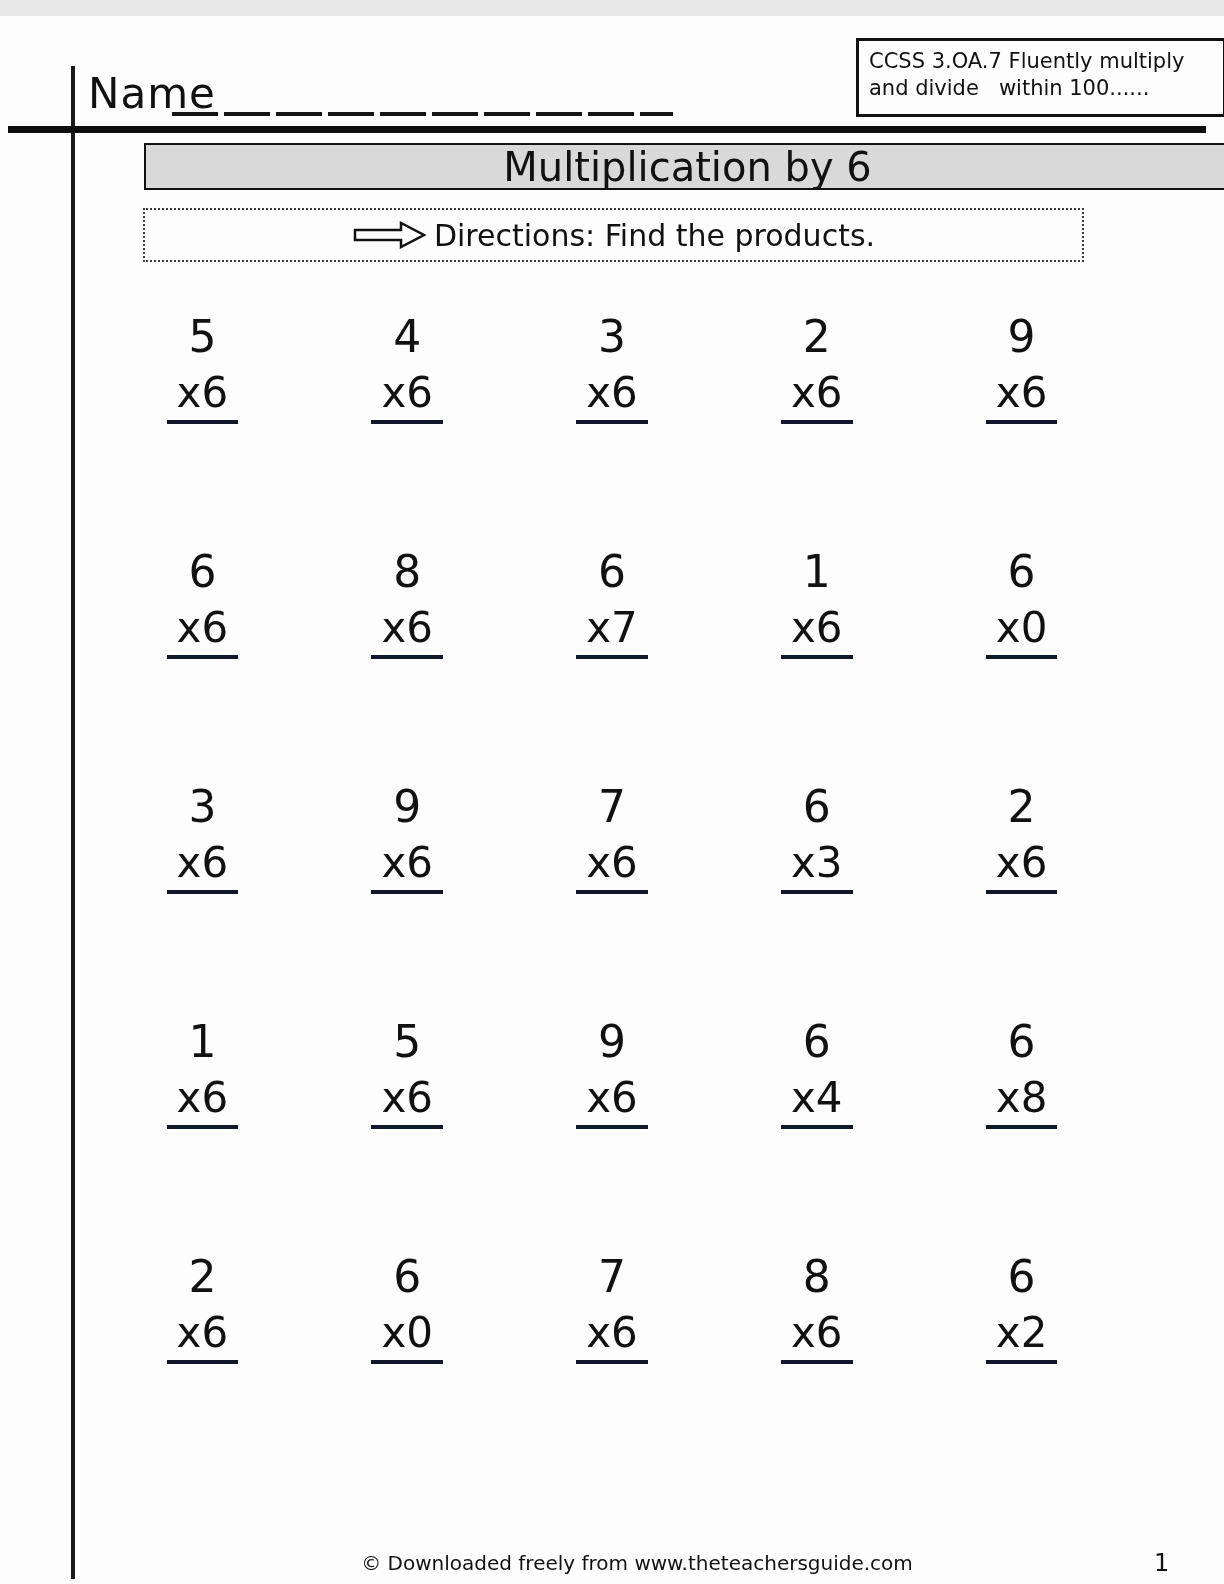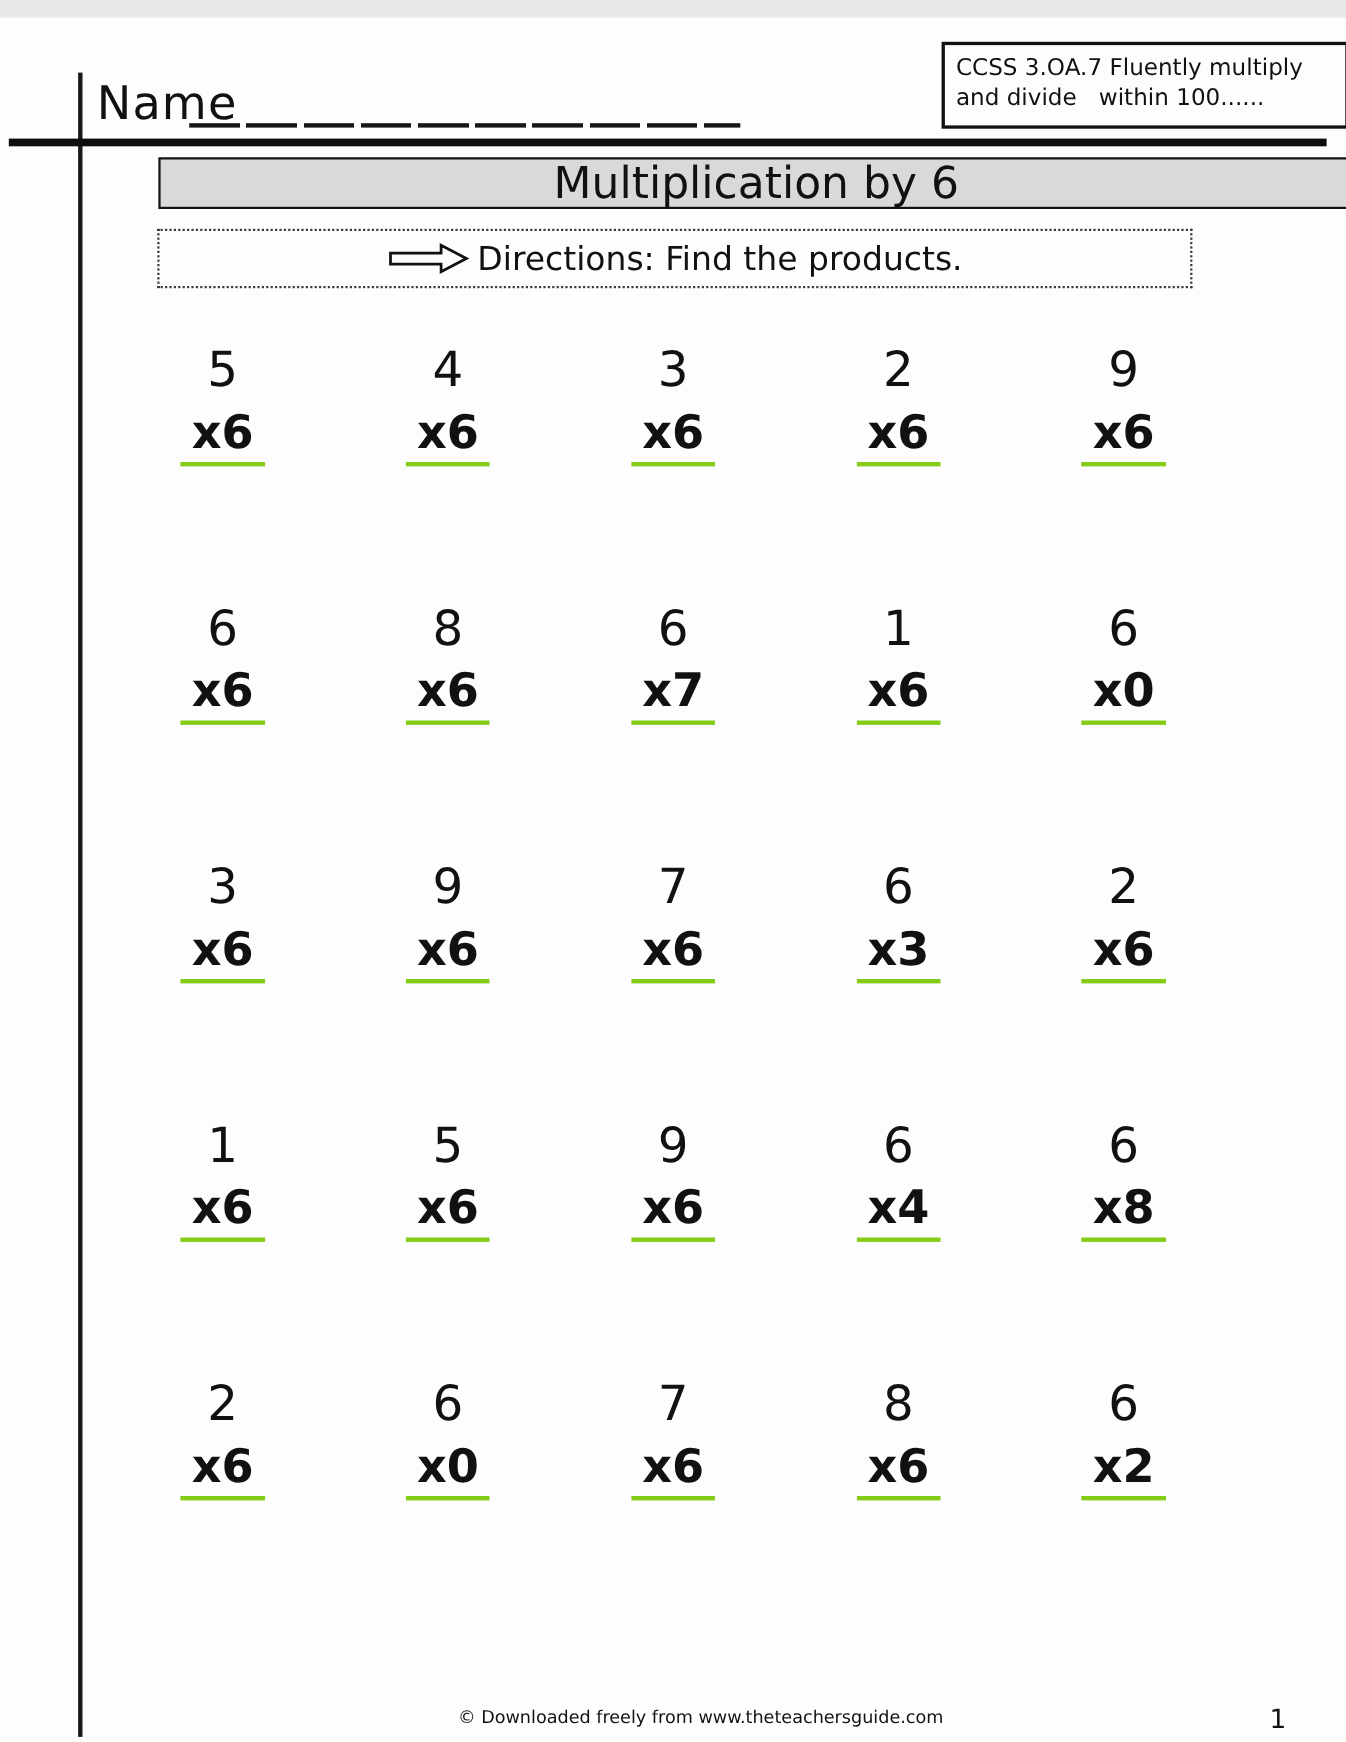--- a/index.html
+++ b/index.html
@@ -72,27 +72,26 @@
   .cell { text-align: center; }
   .num-top {
     display: block;
     font-size: 44px; line-height: 50px; height: 50px;
   }
   .num-bottom {
     display: inline-block;
     margin-top: 8px;
     font-size: 42px; line-height: 46px;
     padding: 0 10px 4px 10px;
-    border-bottom: 4px solid #84cc16;
-    font-weight: bold;
+    border-bottom: 4px solid #0f172a;
   }
   
   .footer-credit {
     position: absolute; left: 50px; top: 1535px; width: 1174px;
-    text-align: center; font-size: 16px;
+    text-align: center; font-size: 20px;
   }
   .page-number {
     position: absolute; left: 1154px; top: 1533px;
     font-size: 24px;
   }
 </style>
 </head>
 <body>
 
 <div class="page">

